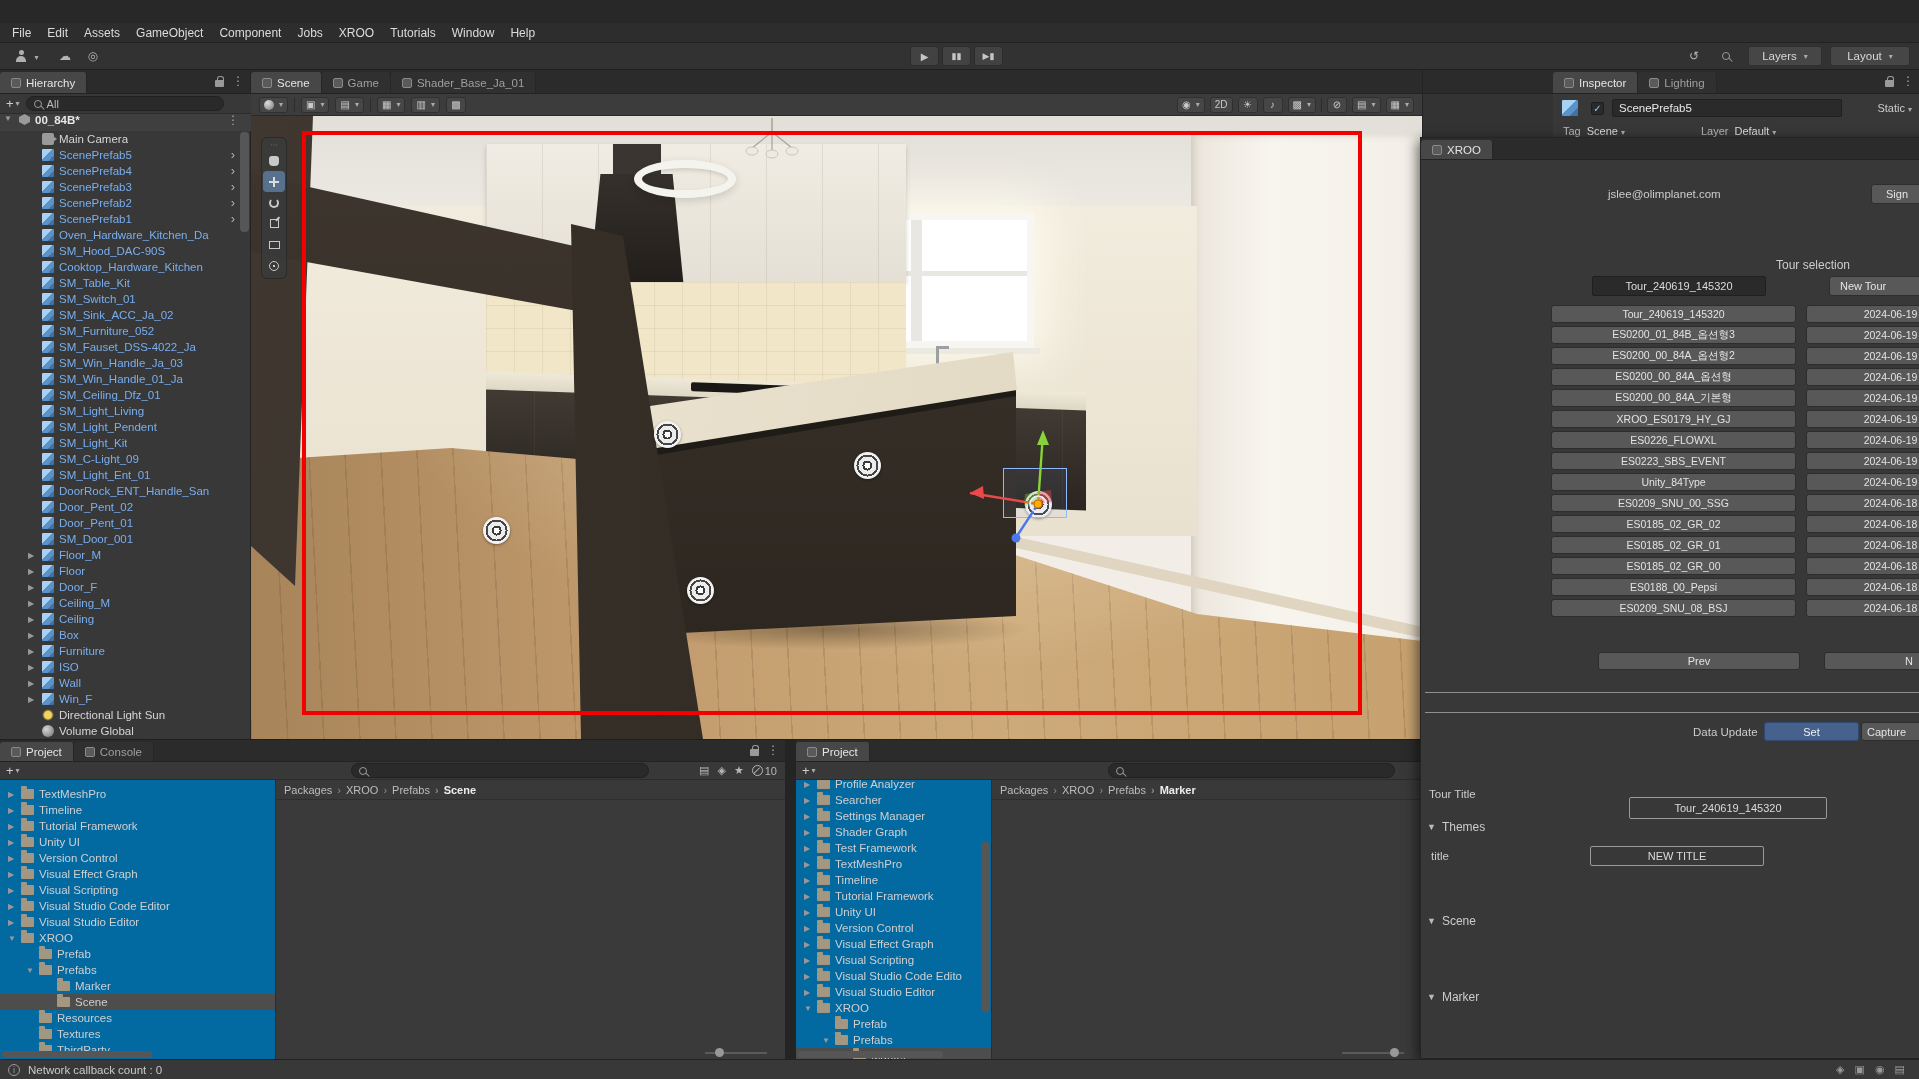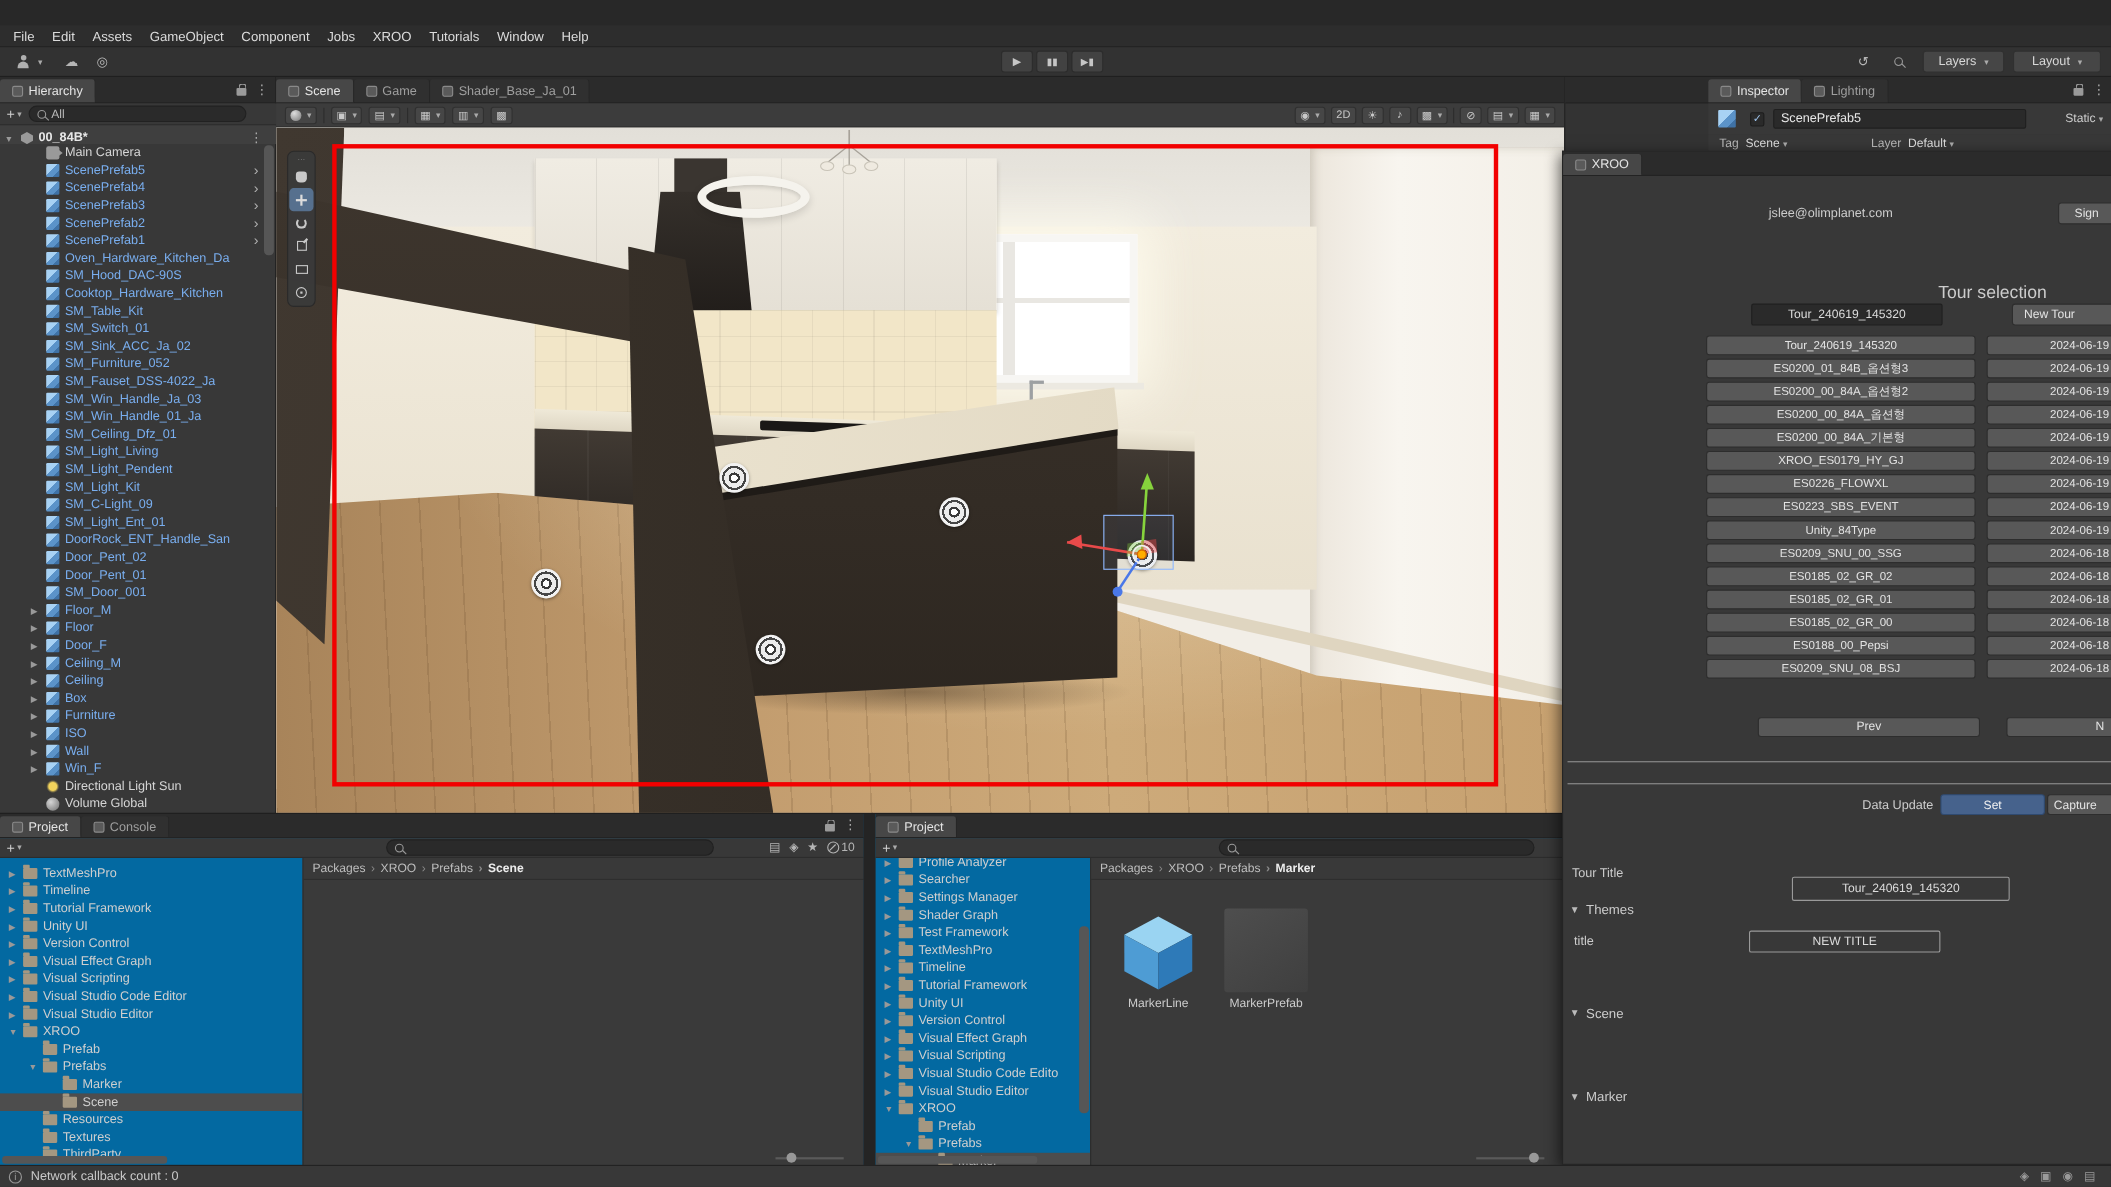--- a/index.html
+++ b/index.html
@@ -42,21 +42,21 @@
 .plusbtn::after{content:"▾";font-size:8px;color:#aaa;margin-left:2px}
 .searchbox{height:15px;background:#2a2a2a;border:1px solid #212121;border-radius:8px;display:flex;align-items:center;gap:5px;padding:0 7px;color:#bbb;font-size:11px}
 .ubtn{background:#585858;border:1px solid #2d2d2d;border-radius:3px;color:#e3e3e3;font-size:11px;display:flex;align-items:center;justify-content:center}
 .dfield{background:#2a2a2a;border:1px solid #1f1f1f;border-radius:2px;color:#dcdcdc;font-size:11px;display:flex;align-items:center;justify-content:center;white-space:nowrap}
 .ofield{background:transparent;border:1px solid #9a9a9a;border-radius:2px;color:#dcdcdc;font-size:11px;display:flex;align-items:center;justify-content:center;white-space:nowrap}
 
 
 #hierarchy{position:absolute;left:0;top:70px;width:251px;height:669px;background:#383838;border-right:1px solid #232323}
 #hier-toolrow{position:absolute;left:0;top:24px;width:251px;height:20px}
 #hier-search{width:198px}
-#hier-scene-row{position:absolute;left:0;top:44px;width:251px;height:17px;background:#3f3f3f;display:flex;align-items:flex-end;font-size:11.5px;color:#e8e8e8}
+#hier-scene-row{position:absolute;left:0;top:44px;width:251px;height:17px;background:#3f3f3f;display:flex;align-items:flex-start;font-size:11.5px;color:#e8e8e8}
 #hier-scene-row .fold{visibility:visible}
 #hier-tree{position:absolute;left:0;top:61px;width:251px;height:608px;list-style:none;overflow:hidden}
 .hrow{display:flex;align-items:center;height:16px;font-size:11.5px;color:#d6d6d6;white-space:nowrap;position:relative;padding-left:28px}
 .hrow .hlabel{overflow:hidden;text-overflow:clip;max-width:168px}
 .hrow.blue .hlabel{color:#79aeef}
 .hrow.chev::after{content:"›";position:absolute;right:16px;color:#b0b0b0;font-size:13px;top:0px}
 .fold{width:13px;font-size:8px;color:#999;flex:none;visibility:hidden}
 .fold.arrclosed{visibility:visible}.fold.arrclosed::before{content:"▶"}
 .fold.arropen{visibility:visible}.fold.arropen::before{content:"▼"}
 .hicon{width:12px;height:12px;margin:0 5px 0 1px;flex:none;border-radius:1px}
@@ -994,59 +994,41 @@
         <div class="hscroll" style="left:2px;bottom:2px;width:145px"></div>
       </div>
       <div class="pcontent">
         <ul class="crumbbar">
 
         <li>Packages</li>
             <li>XROO</li>
             <li>Prefabs</li>
             <li>Marker</li>
           </ul>
-        <div class="grid">
-
-            <div class="gitem kcube">
-              <svg class="bigcube" viewBox="0 0 64 64">
-                <polygon points="32,6 58,20 32,34 6,20" fill="#9ad4f2"></polygon>
-                <polygon points="6,20 32,34 32,62 6,48" fill="#4e9cd4"></polygon>
-                <polygon points="58,20 32,34 32,62 58,48" fill="#2e7ab8"></polygon>
-              </svg>
-
-              <span class="glabel">MarkerLine</span>
-            </div>
-
-            <div class="gitem kthumb">
-
-              <div class="bigthumb"></div>
-              <span class="glabel">MarkerPrefab</span>
-            </div>
-          </div>
         <div class="zoomslider">
             <div class="zoomdot" style="left:48px"></div>
           </div>
       </div>
     </div>
 
     <div id="dock-rightfill"></div>
   </div>
 
   <div id="xroo">
     <div class="tabbar">
       <div class="tab active" style="height:19px">
         <span class="tabico"></span>
         <span>XROO</span>
       </div>
     </div>
     <div id="xroo-body">
       <span class="xlbl" style="left:187px;top:28px">jslee@olimplanet.com</span>
       <div class="ubtn" style="position:absolute;left:450px;top:24px;width:130px;height:20px;justify-content:flex-start;padding-left:14px">Sign</div>
 
-      <span class="xlbl" style="left:341px;top:98px;font-size:16px">Tour selection</span>
+      <span class="xlbl" style="left:355px;top:98px;font-size:12px">Tour selection</span>
       <div class="dfield" style="position:absolute;left:171px;top:116px;width:174px;height:20px">Tour_240619_145320</div>
       <div class="ubtn" style="position:absolute;left:408px;top:116px;width:150px;height:20px;justify-content:flex-start;padding-left:10px">New Tour</div>
 
       <div id="xroo-list">
 
           <div class="xrow">
             <div class="ubtn name">Tour_240619_145320</div>
             <div class="ubtn date">2024-06-19</div>
           </div>
 

